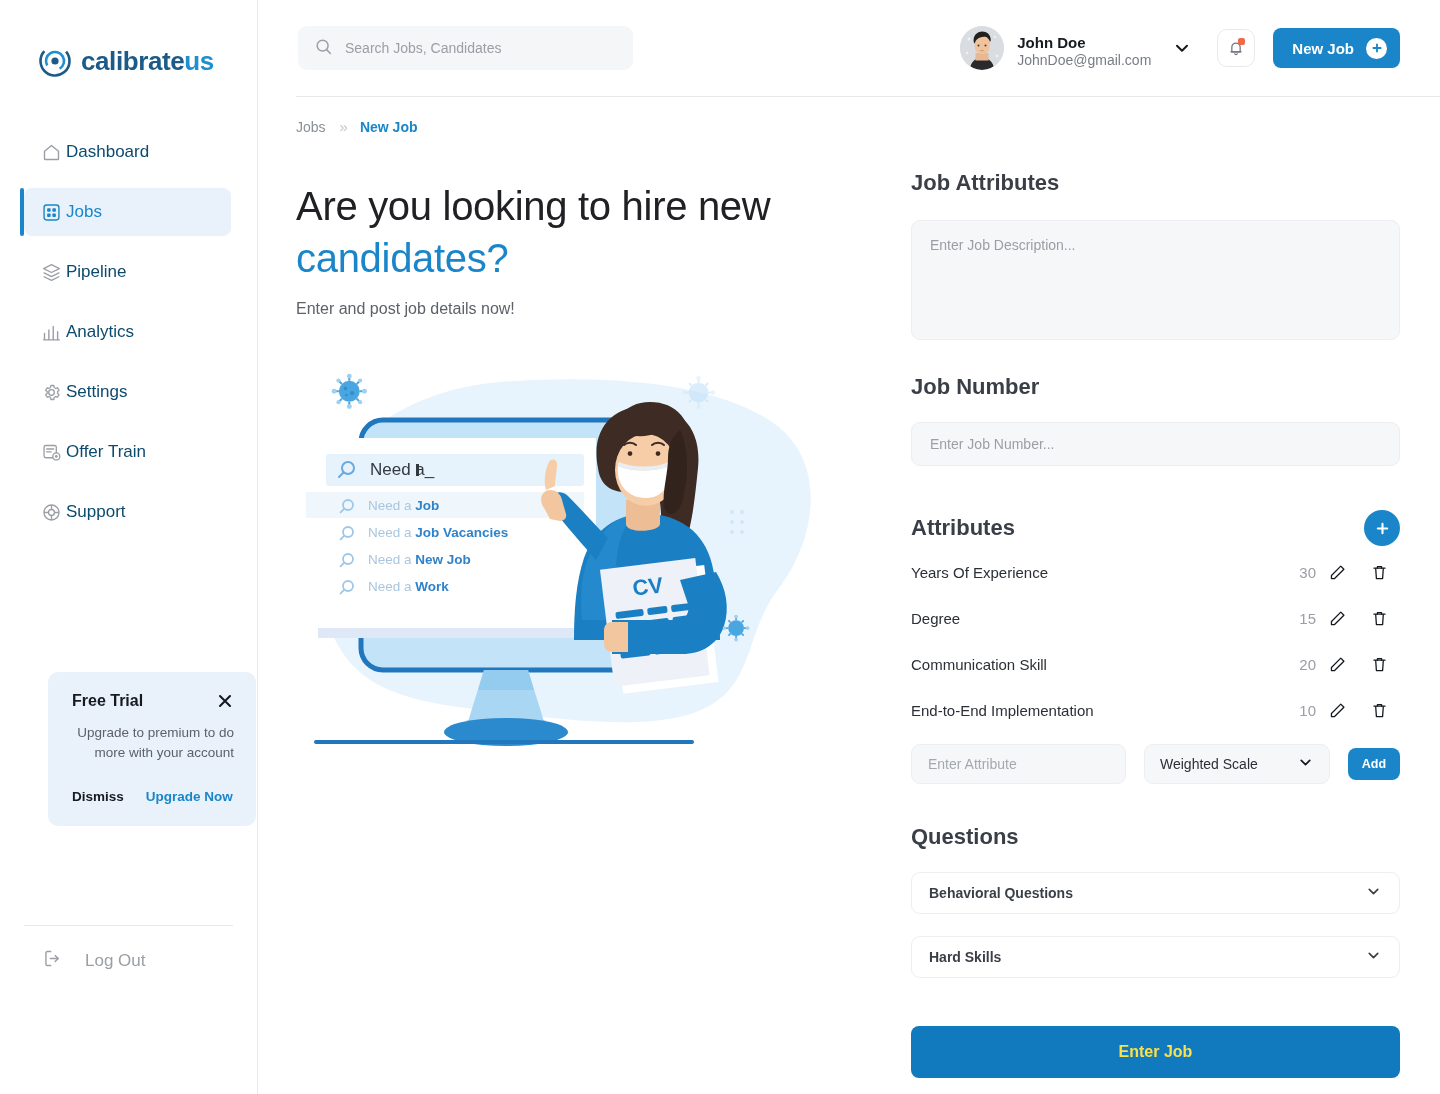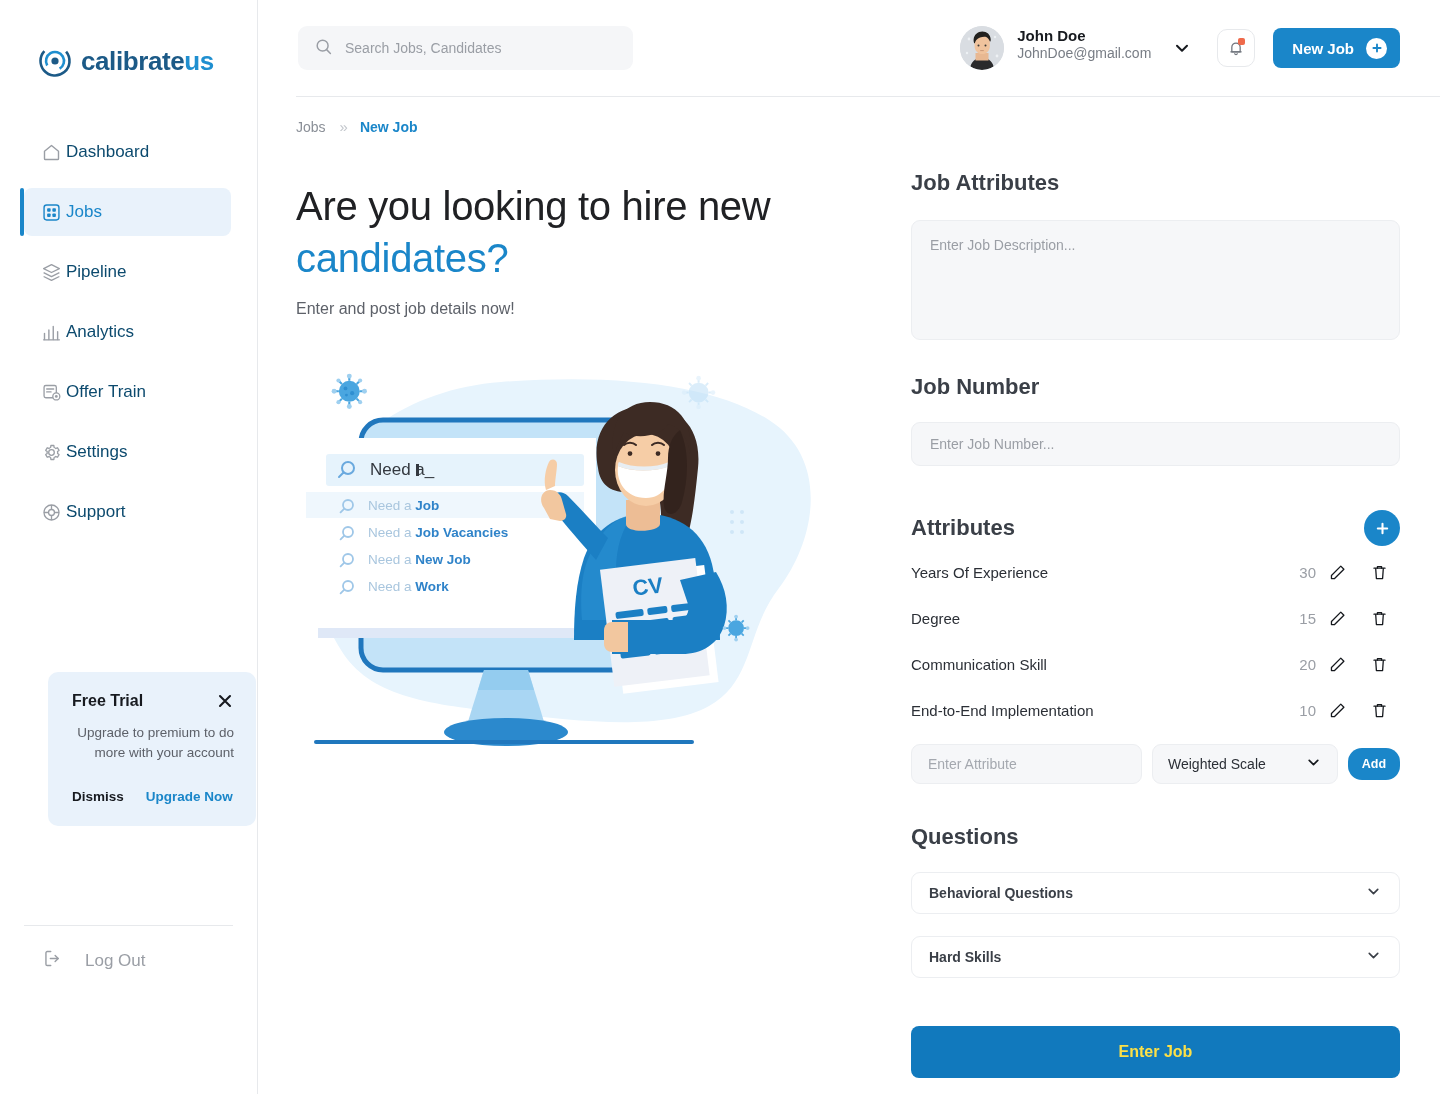--- a/index.html
+++ b/index.html
@@ -75,21 +75,21 @@
     display: flex; align-items: center; gap: 12px; padding: 0 16px;
     margin-left: 0;
   }
   .search-box input {
     border: none; outline: none; background: transparent;
     font-family: inherit; font-size: 14px; color: #6b7078; width: 100%;
   }
   .search-box input::placeholder { color: #9a9ea5; }
 
   .topbar-right { position: absolute; right: 40px; display: flex; align-items: center; gap: 0; }
-  .user-chip { display: flex; align-items: flex-start; gap: 13px; cursor: pointer; }
+  .user-chip { display: flex; align-items: flex-end; gap: 13px; cursor: pointer; }
   .avatar { width: 44px; height: 44px; border-radius: 50%; overflow: hidden; background: #d7dbe0; flex: 0 0 44px; }
   .user-meta { line-height: 1.28; }
   .user-name { font-size: 15px; font-weight: 700; color: #171a1f; }
   .user-mail { font-size: 14px; color: #787d85; }
   .chev-btn { width: 42px; display: flex; align-items: center; justify-content: center; cursor: pointer; margin-left: 10px; }
   .bell-btn {
     width: 38px; height: 38px; border: 1px solid #e7e9ec; border-radius: 10px;
     display: flex; align-items: center; justify-content: center; margin-left: 14px;
     position: relative; background: #fff; cursor: pointer;
   }
@@ -139,29 +139,29 @@
   .attrs-head { margin-top: 44px; display: flex; align-items: center; justify-content: space-between; }
   .add-fab {
     width: 36px; height: 36px; border-radius: 50%; background: #1a86c9;
     display: flex; align-items: center; justify-content: center; cursor: pointer; border: none;
   }
   .attr-row { display: flex; align-items: center; height: 40px; margin-top: 6px; }
   .attr-name { flex: 1; font-size: 15px; color: #2b2f36; }
   .attr-val { font-size: 15px; color: #9a9ea5; width: 48px; text-align: right; }
   .attr-icon { width: 42px; display: flex; align-items: center; justify-content: center; cursor: pointer; }
 
-  .attr-add-row { display: flex; align-items: center; gap: 10px; margin-top: 14px; justify-content: flex-end; }
+  .attr-add-row { display: flex; align-items: center; gap: 18px; margin-top: 14px; justify-content: flex-end; }
   .attr-input { flex: 1; height: 40px; background: #f6f7f9; border: 1px solid #eceef1; border-radius: 9px; padding: 0 16px; font-family: inherit; font-size: 14px; color: #6b7078; outline: none; }
   .attr-input::placeholder { color: #a4a8af; }
   .scale-select {
     width: 186px; height: 40px; background: #f6f7f9; border: 1px solid #eceef1; border-radius: 9px;
     display: flex; align-items: center; justify-content: space-between; padding: 0 15px;
     font-size: 14px; color: #2b2f36; cursor: pointer;
   }
-  .add-btn { width: 52px; height: 32px; background: #1a86c9; border-radius: 14px; color: #fff; font-size: 12.5px; font-weight: 700; border: none; cursor: pointer; font-family: inherit; }
+  .add-btn { width: 52px; height: 32px; background: #1a86c9; border-radius: 8px; color: #fff; font-size: 12.5px; font-weight: 700; border: none; cursor: pointer; font-family: inherit; }
 
   .q-title { margin-top: 40px; font-size: 22px; font-weight: 700; color: #3a3f47; }
   .q-select {
     margin-top: 22px; height: 42px; border: 1px solid #eceef1; border-radius: 9px;
     background: #fff; display: flex; align-items: center; justify-content: space-between;
     padding: 0 17px; font-size: 14px; font-weight: 700; color: #3a3f47; cursor: pointer;
   }
   .enter-job-btn {
     margin-top: 48px; width: 100%; height: 52px; background: #1179bd; border: none;
     border-radius: 8px; color: #fde047; font-size: 16px; font-weight: 700;
@@ -229,38 +229,38 @@
               <path d="M14 20V5"></path>
               <path d="M19 20V11"></path>
               <path d="M3 20.4h18"></path>
             </svg>
         </span>
         <span class="nav-label">Analytics</span>
       </div>
 
       <div class="nav-item">
         <span class="ico">
+          <svg viewBox="0 0 24 24" width="21" height="21" fill="none" stroke="#9a9ea5" stroke-width="1.5" stroke-linejoin="round">
+              <path d="M12 15.2a3.2 3.2 0 1 0 0-6.4 3.2 3.2 0 0 0 0 6.4z"></path>
+              <path d="M19 12a7 7 0 0 0-.1-1.1l1.7-1.3-1.7-3-2 .8a7 7 0 0 0-1.9-1.1L14.7 4h-3.4l-.3 2.3a7 7 0 0 0-1.9 1.1l-2-.8-1.7 3 1.7 1.3A7 7 0 0 0 7 12a7 7 0 0 0 .1 1.1l-1.7 1.3 1.7 3 2-.8a7 7 0 0 0 1.9 1.1l.3 2.3h3.4l.3-2.3a7 7 0 0 0 1.9-1.1l2 .8 1.7-3-1.7-1.3A7 7 0 0 0 19 12z"></path>
+            </svg>
+        </span>
+        <span class="nav-label">Settings</span>
+      </div>
+
+      <div class="nav-item">
+        <span class="ico">
           <svg viewBox="0 0 24 24" width="21" height="21" fill="none" stroke="#9a9ea5" stroke-width="1.5" stroke-linecap="round">
               <rect x="3.5" y="4" width="14" height="14" rx="2"></rect>
               <path d="M6.5 8h8M6.5 11.3h5"></path>
               <circle cx="17.5" cy="16.5" r="4" fill="#fff"></circle>
               <circle cx="17.5" cy="16.5" r="1.6" fill="#9a9ea5" stroke="none"></circle>
             </svg>
         </span>
         <span class="nav-label">Offer Train</span>
-      </div>
-
-      <div class="nav-item">
-        <span class="ico">
-          <svg viewBox="0 0 24 24" width="21" height="21" fill="none" stroke="#9a9ea5" stroke-width="1.5" stroke-linejoin="round">
-              <path d="M12 15.2a3.2 3.2 0 1 0 0-6.4 3.2 3.2 0 0 0 0 6.4z"></path>
-              <path d="M19 12a7 7 0 0 0-.1-1.1l1.7-1.3-1.7-3-2 .8a7 7 0 0 0-1.9-1.1L14.7 4h-3.4l-.3 2.3a7 7 0 0 0-1.9 1.1l-2-.8-1.7 3 1.7 1.3A7 7 0 0 0 7 12a7 7 0 0 0 .1 1.1l-1.7 1.3 1.7 3 2-.8a7 7 0 0 0 1.9 1.1l.3 2.3h3.4l.3-2.3a7 7 0 0 0 1.9-1.1l2 .8 1.7-3-1.7-1.3A7 7 0 0 0 19 12z"></path>
-            </svg>
-        </span>
-        <span class="nav-label">Settings</span>
       </div>
 
       <div class="nav-item">
         <span class="ico">
           <svg viewBox="0 0 24 24" width="21" height="21" fill="none" stroke="#9a9ea5" stroke-width="1.5">
               <circle cx="12" cy="12" r="8.6"></circle>
               <circle cx="12" cy="12" r="3.4"></circle>
               <path d="M12 3.4v5.2M12 15.4v5.2M3.4 12h5.2M15.4 12h5.2"></path>
             </svg>
         </span>

